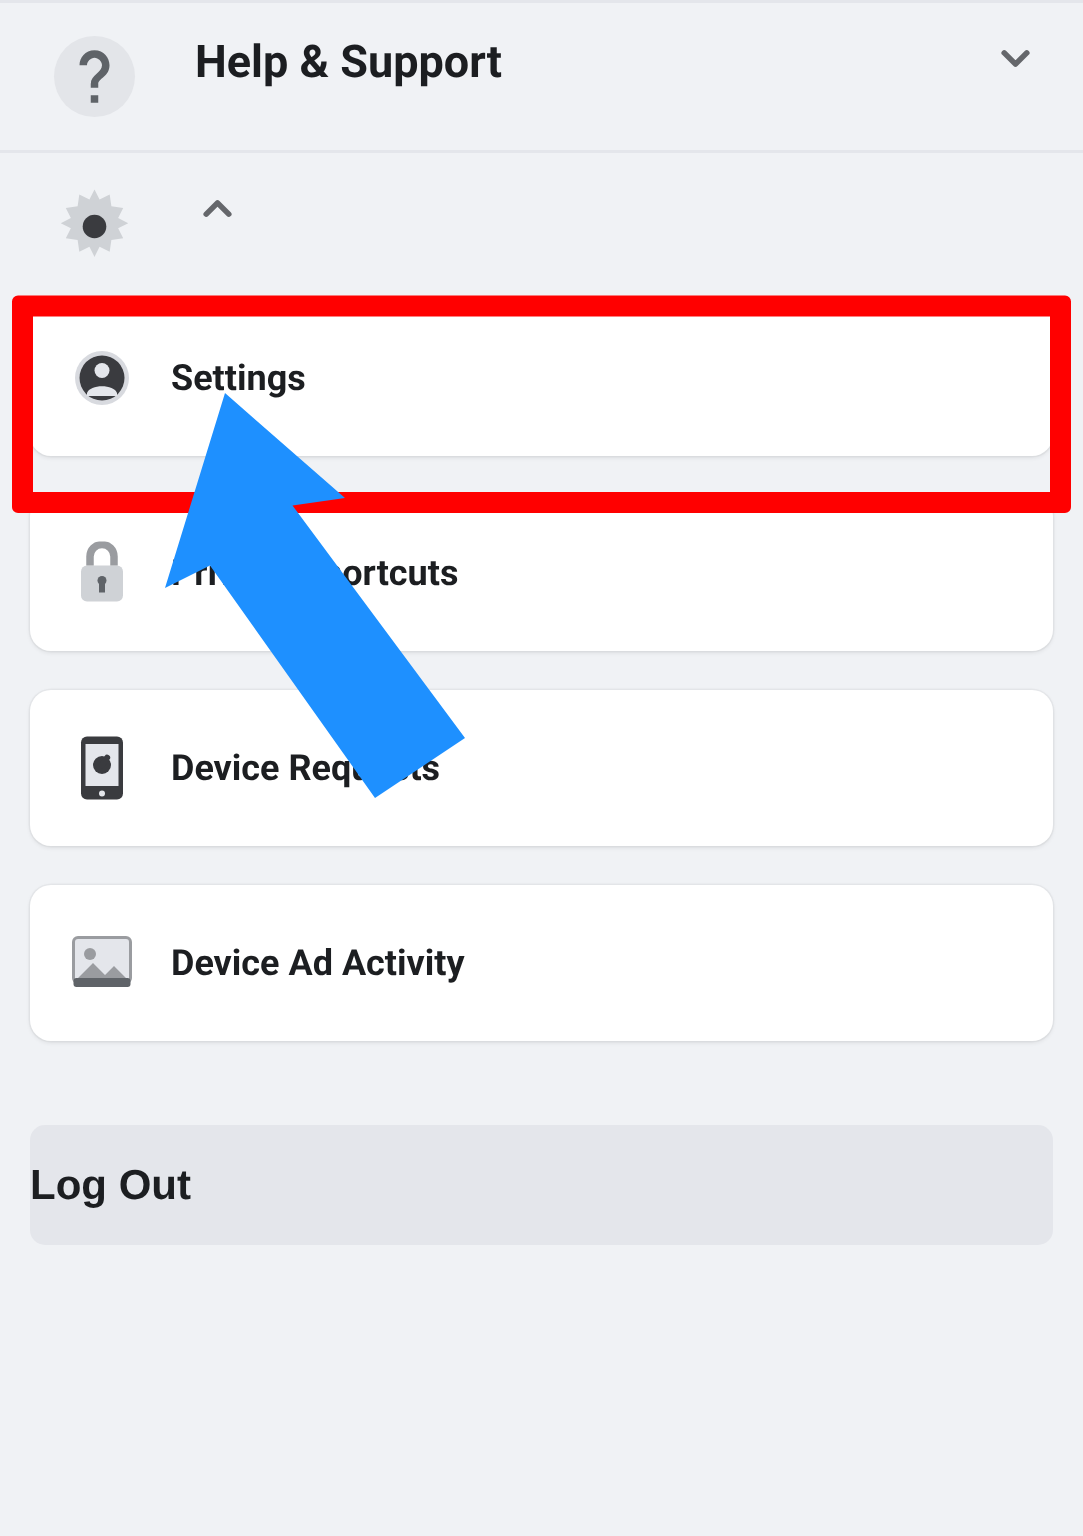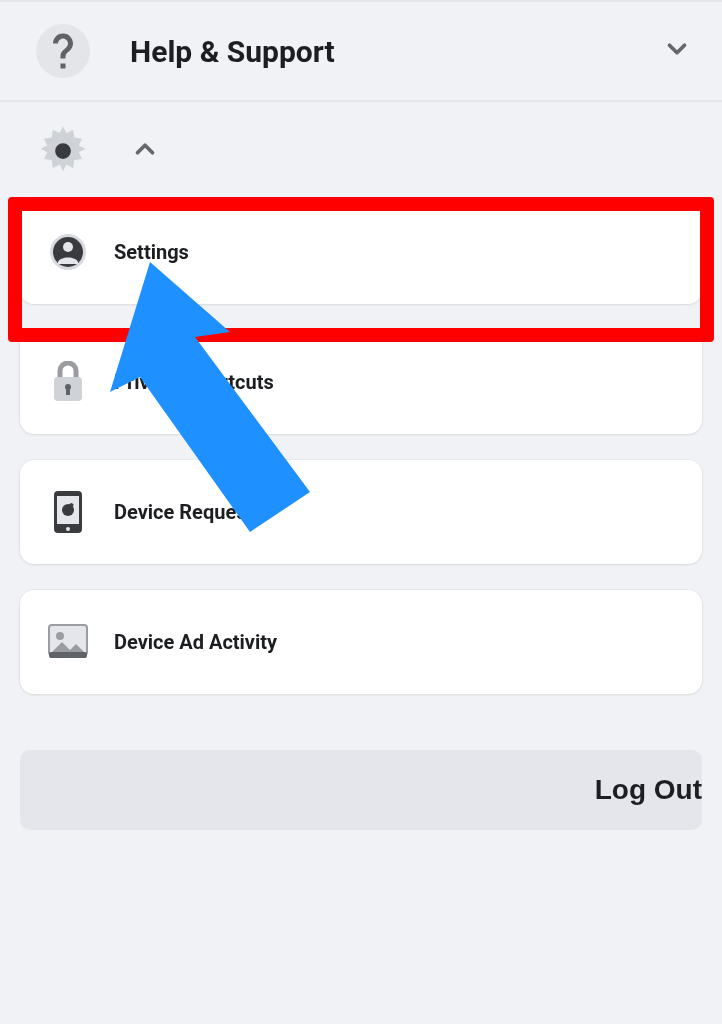--- a/index.html
+++ b/index.html
@@ -8,21 +8,21 @@
     height: 1024px;
     background: #f0f2f5;
     font-family: -apple-system, BlinkMacSystemFont, "Segoe UI", Roboto, Helvetica, Arial, sans-serif;
     overflow: hidden;
     position: relative;
     border-top: 2px solid #e4e6eb;
   }
 
   .section-header {
     display: flex;
-    align-items: center;
+    align-items: flex-start;
     padding: 22px 30px 22px 36px;
     cursor: pointer;
   }
   .section-header .icon-wrap {
     width: 54px;
     height: 54px;
     border-radius: 50%;
     background: #e3e5e9;
     display: flex;
     align-items: center;
@@ -62,21 +62,21 @@
   .card .card-icon {
     width: 44px;
     height: 44px;
     display: flex;
     align-items: center;
     justify-content: center;
     margin-right: 24px;
     flex-shrink: 0;
   }
   .card .card-label {
-    font-size: 20px;
+    font-size: 24px;
     font-weight: 700;
     color: #1c1e21;
   }
 
   .highlight-box {
     position: absolute;
     left: 8px;
     top: 195px;
     width: 706px;
     height: 145px;
@@ -100,21 +100,21 @@
   .logout-btn {
     width: 100%;
     background: #e4e6eb;
     border: none;
     border-radius: 10px;
     padding: 24px 0;
     font-size: 28px;
     font-weight: 700;
     color: #1c1e21;
     cursor: pointer;
-    text-align: right;
+    text-align: left;
   }
 </style>
 </head>
 <body>
 
 <div class="section-header">
   <div class="icon-wrap">
     <svg width="28" height="40" viewBox="0 0 20 32">
       <path d="M8 22h4v-2c0-3 6-4 6-10 0-4-3-8-8-8S2 6 2 10h4c0-2 2-4 4-4s4 2 4 4c0 4-6 5-6 10v2zm0 4h4v4H8z" fill="#5f6368"></path>
     </svg>

